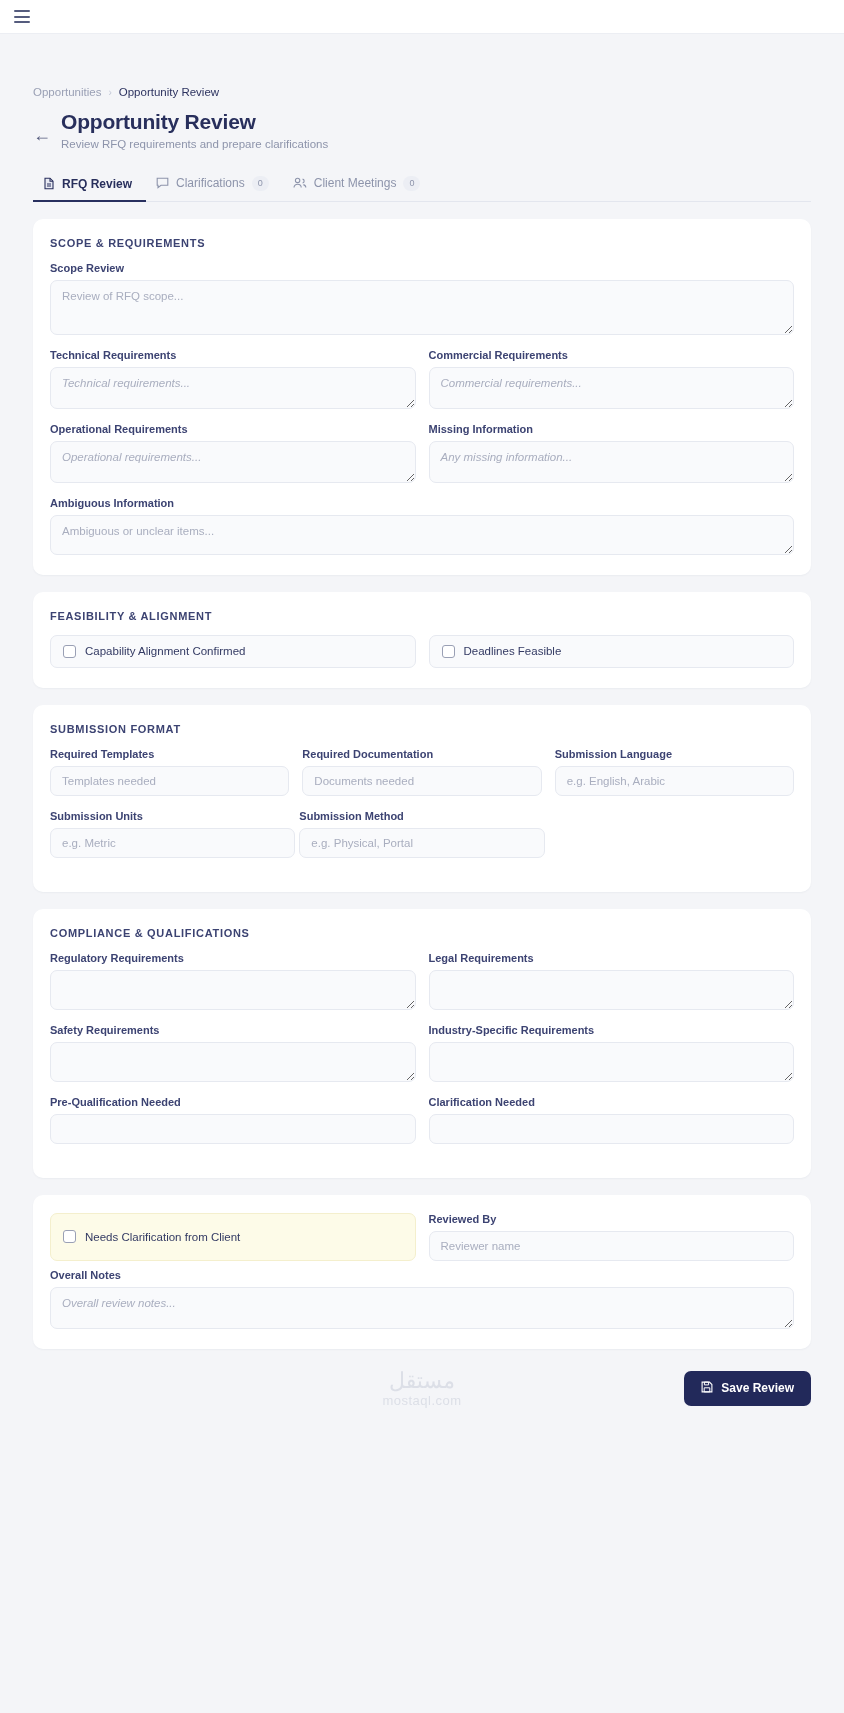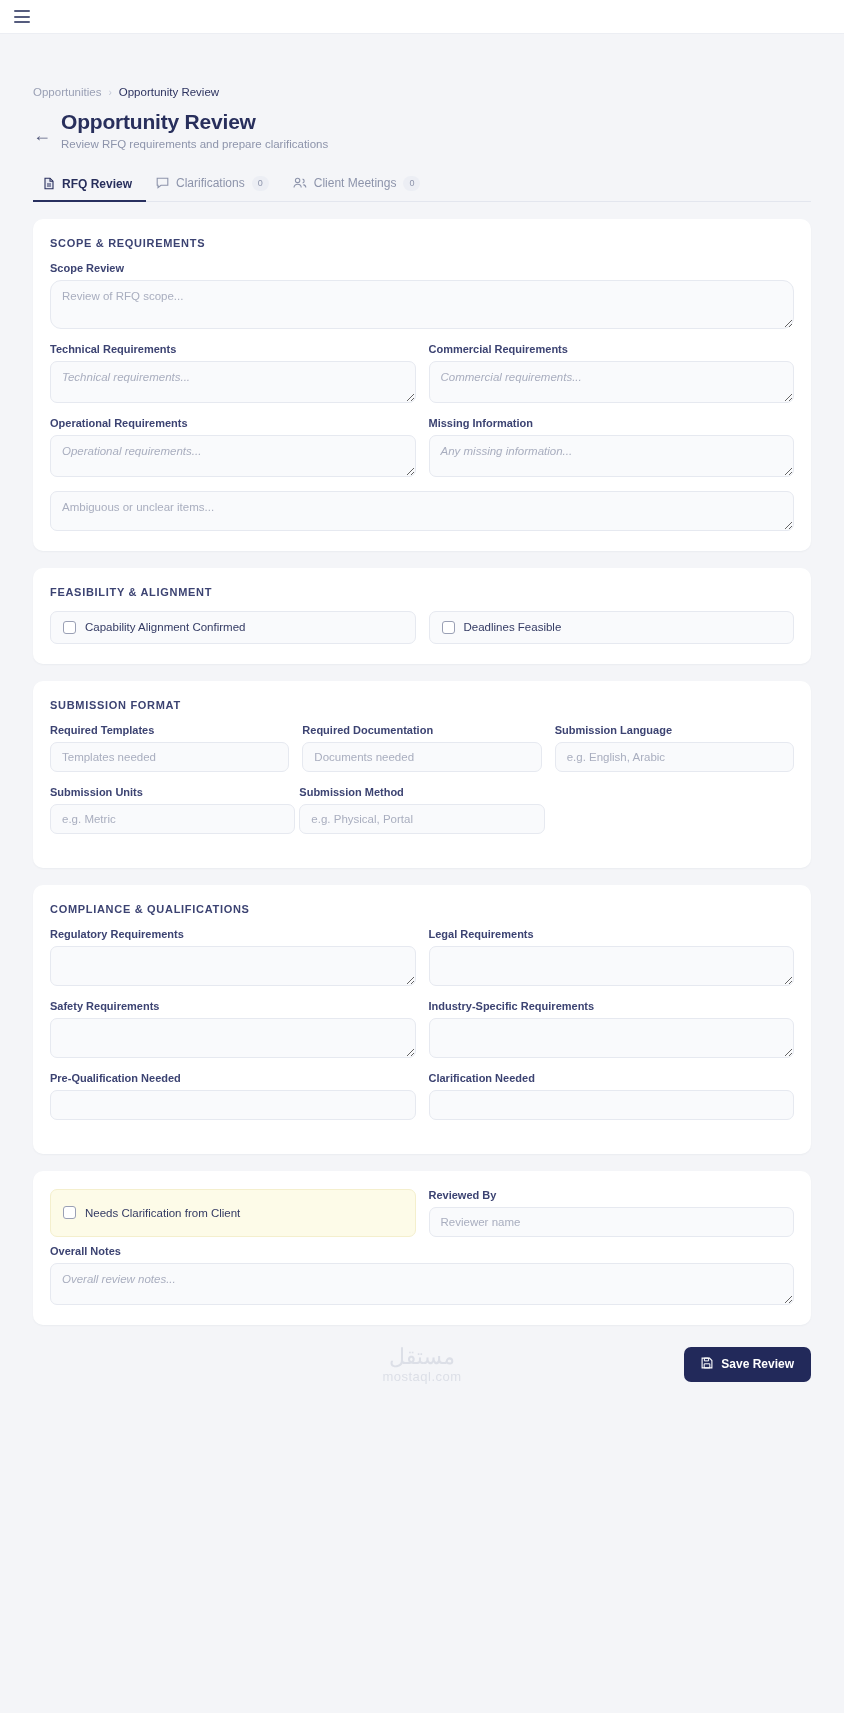--- a/index.html
+++ b/index.html
@@ -151,21 +151,21 @@
     border: 1px solid #e6e9f0;
     border-radius: 7px;
     padding: 9px 11px;
     outline: none;
   }
   textarea {
     resize: vertical;
     display: block;
   }
   textarea::placeholder, input::placeholder { color: #a9aebf; }
-  textarea.ta-lg  { height: 49px; border-radius: 11px; }
+  textarea.ta-lg  { height: 55px; }
   textarea.ta-md  { height: 42px; font-style: italic; }
   textarea.ta-sm  { height: 40px; }
   textarea.ta-xs  { height: 44px; }
   input[type="text"] { height: 30px; padding: 6px 11px; }
 
   .grid2 {
     display: grid;
     grid-template-columns: 1fr 1fr;
     column-gap: 13px;
   }
@@ -333,20 +333,21 @@
         <label class="field-label">Operational Requirements</label>
         <textarea class="ta-md" placeholder="Operational requirements..." style=""></textarea>
       </div>
       <div class="field">
         <label class="field-label">Missing Information</label>
         <textarea class="ta-md" placeholder="Any missing information..." style=""></textarea>
       </div>
     </div>
 
     <div class="field">
+      <label class="field-label">Ambiguous Information</label>
       <textarea class="ta-sm" placeholder="Ambiguous or unclear items..." style=""></textarea>
     </div>
   </div>
 
   <div class="card">
     <div class="card-title">FEASIBILITY &amp; ALIGNMENT</div>
 
     <div class="grid2">
       <div class="check-row">
         <span class="cbox"></span>

